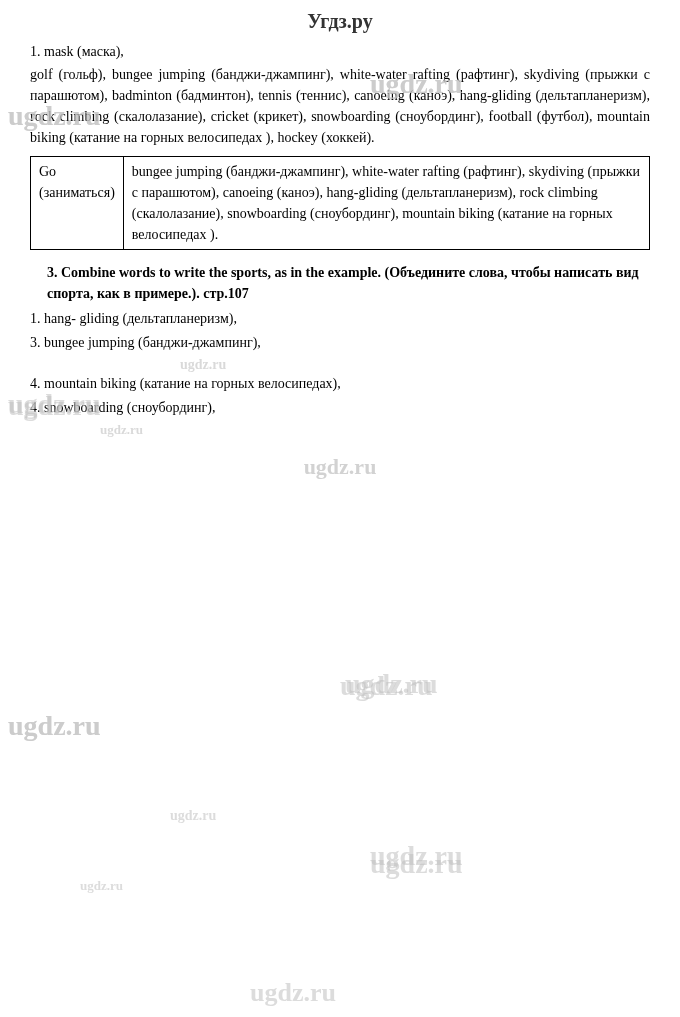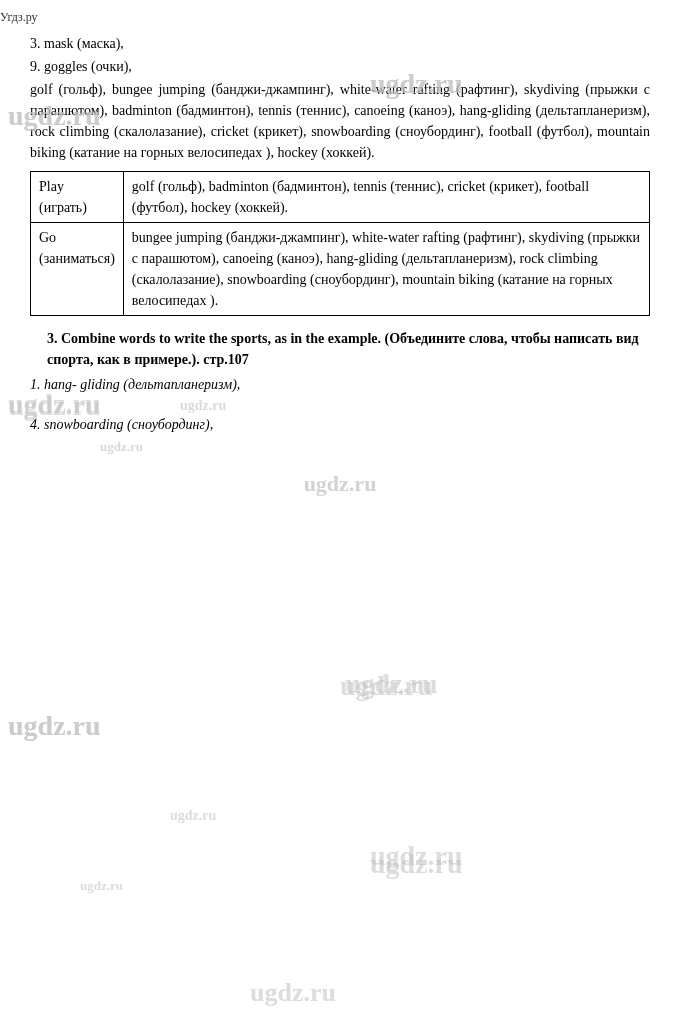--- a/index.html
+++ b/index.html
@@ -7,22 +7,23 @@
       font-family: Times New Roman, serif;
       font-size: 14px;
       background: #fff;
       color: #000;
       width: 680px;
       min-height: 1017px;
       position: relative;
       padding: 10px 0;
     }
     .page-header {
-      font-size: 12px;
-      font-weight: normal;
+      text-align: center;
+      font-size: 20px;
+      font-weight: bold;
       color: #333;
       margin-bottom: 8px;
     }
     .content-area {
       padding: 0 30px;
     }
     .text-line {
       margin-bottom: 2px;
       line-height: 1.5;
     }
@@ -69,86 +70,82 @@
     .section3-title {
       font-weight: bold;
       margin-top: 12px;
       margin-bottom: 4px;
       line-height: 1.5;
       margin-left: 17px;
     }
     .list-item {
       margin-bottom: 2px;
       line-height: 1.6;
-      font-style: italic;
     }
     .footer-watermark {
       text-align: center;
       margin-top: 16px;
     }
     .footer-watermark span {
       font-size: 22px;
       font-weight: bold;
       color: #c0c0c0;
       opacity: 0.7;
     }
   </style>
 </head>
 <body>
 
 <div class="page-header">Угдз.ру</div>
 
 <div class="content-area">
 
   
-  <div class="text-line">3. mask (маска),</div>
-  <div class="text-line">9. goggles (очки),</div>
+  <div class="text-line">1. mask (маска),</div>
 
   
   <span class="watermark" style="top:68px;left:370px;font-size:28px;">ugdz.ru</span>
   <span class="watermark" style="top:100px;left:8px;font-size:28px;">ugdz.ru</span>
 
   
 
   
   <div class="text-line" style="text-align:justify;">golf (гольф), bungee jumping (банджи-джампинг), white-water rafting (рафтинг), skydiving (прыжки с парашютом), badminton (бадминтон), tennis (теннис), canoeing (каноэ), hang-gliding (дельтапланеризм), rock climbing (скалолазание), cricket (крикет), snowboarding (сноубординг), football (футбол), mountain biking (катание на горных велосипедах ), hockey (хоккей).</div>
 
   
   <span class="watermark" style="top:390px;left:8px;font-size:28px;">ugdz.ru</span>
 
   
   <div class="table-container">
     <table>
       <tbody>
-          <tr>
-        <td class="td-label">Play (играть)</td>
-        <td>golf (гольф), badminton (бадминтон), tennis (теннис), cricket (крикет), football (футбол), hockey (хоккей).</td>
-      </tr>
       <tr>
         <td class="td-label" style="white-space:pre-line;">Go
 (заниматься)</td>
         <td>bungee jumping (банджи-джампинг), white-water rafting (рафтинг), skydiving (прыжки с парашютом), canoeing (каноэ), hang-gliding (дельтапланеризм), rock climbing (скалолазание), snowboarding (сноубординг), mountain biking (катание на горных велосипедах ).</td>
       </tr>
     </tbody>
       </table>
   </div>
 
   
   <span class="watermark" style="top:670px;left:340px;font-size:28px;">ugdz.ru</span>
   <span class="watermark" style="top:710px;left:8px;font-size:28px;">ugdz.ru</span>
 
   
   <div class="section3-title">3. Combine words to write the sports, as in the example. (Объедините слова, чтобы написать вид спорта, как в примере.). стр.107</div>
 
   
   <div class="list-item">1. hang- gliding (дельтапланеризм),</div>
+  <div class="list-item">3. bungee jumping (банджи-джампинг),</div>
 
   
   <span class="watermark-sm" style="position:relative;display:inline-block;left:150px;font-size:14px;color:#bbb;">ugdz.ru</span>
 
+  <div class="list-item">4. mountain biking (катание на горных велосипедах),</div>
   <div class="list-item">4. snowboarding (сноубординг),</div>
 
   
   <span class="watermark-sm" style="position:relative;display:inline-block;left:70px;font-size:13px;color:#bbb;">ugdz.ru</span>
 
   
   <span class="watermark" style="position:absolute;top:840px;left:370px;font-size:28px;">ugdz.ru</span>
 
 
 </div>

